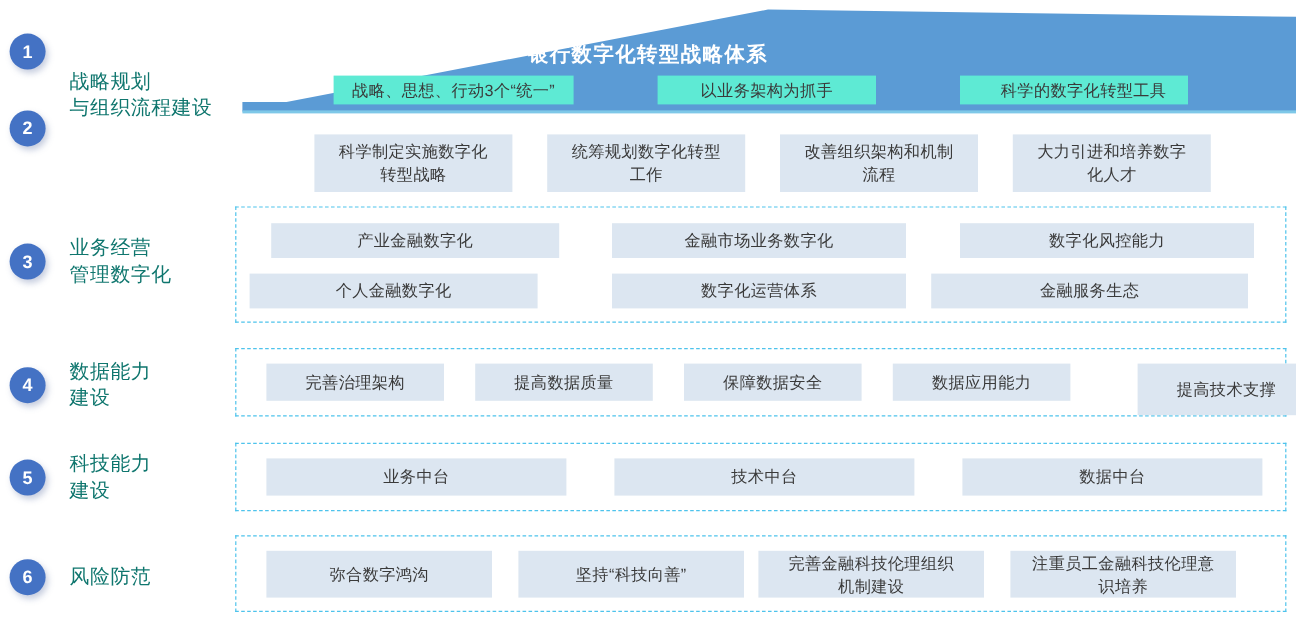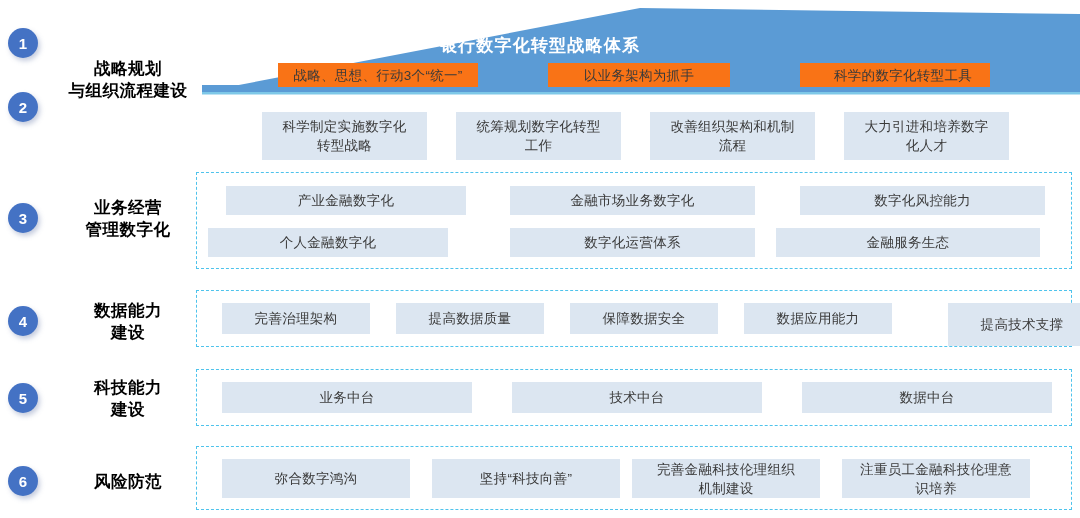--- a/index.html
+++ b/index.html
@@ -16,25 +16,24 @@
     width:30px;height:30px;border-radius:50%;
     background:#4472C4;
     color:#ffffff;
     font-size:15px;font-weight:bold;
     display:flex;align-items:center;justify-content:center;
     box-shadow:2px 3px 5px rgba(90,110,160,.35);
     letter-spacing:0;
   }
   .rail-label{
     position:absolute;
-    color:#000000;
-    font-weight:bold;
+    color:#0f766e;
+    font-weight:normal;
     font-size:16.5px;
     line-height:22px;
-    text-align:center;
     letter-spacing:.5px;
   }
 
   
   .roof-wrap{position:absolute;left:0;top:0;width:1080px;height:100px;}
   .roof-title{
     position:absolute;
     left:0;right:0;top:34px;
     text-align:center;
     color:#ffffff;
@@ -50,21 +49,21 @@
     background:#DCE6F1;
     color:#3a3a3a;
     display:flex;align-items:center;justify-content:center;
     text-align:center;
     font-size:13.5px;
     line-height:19px;
     letter-spacing:.3px;
     box-sizing:border-box;
     padding:2px 4px;
   }
-  .box.pale{background:#f97316;}
+  .box.pale{background:#5eead4;}
   .box.roofbox{z-index:4;font-size:13.5px;}
 
   
   .dashed{
     position:absolute;
     border:1.6px dashed #4EC3EC;
     box-sizing:border-box;
     background:transparent;
   }
 </style>

